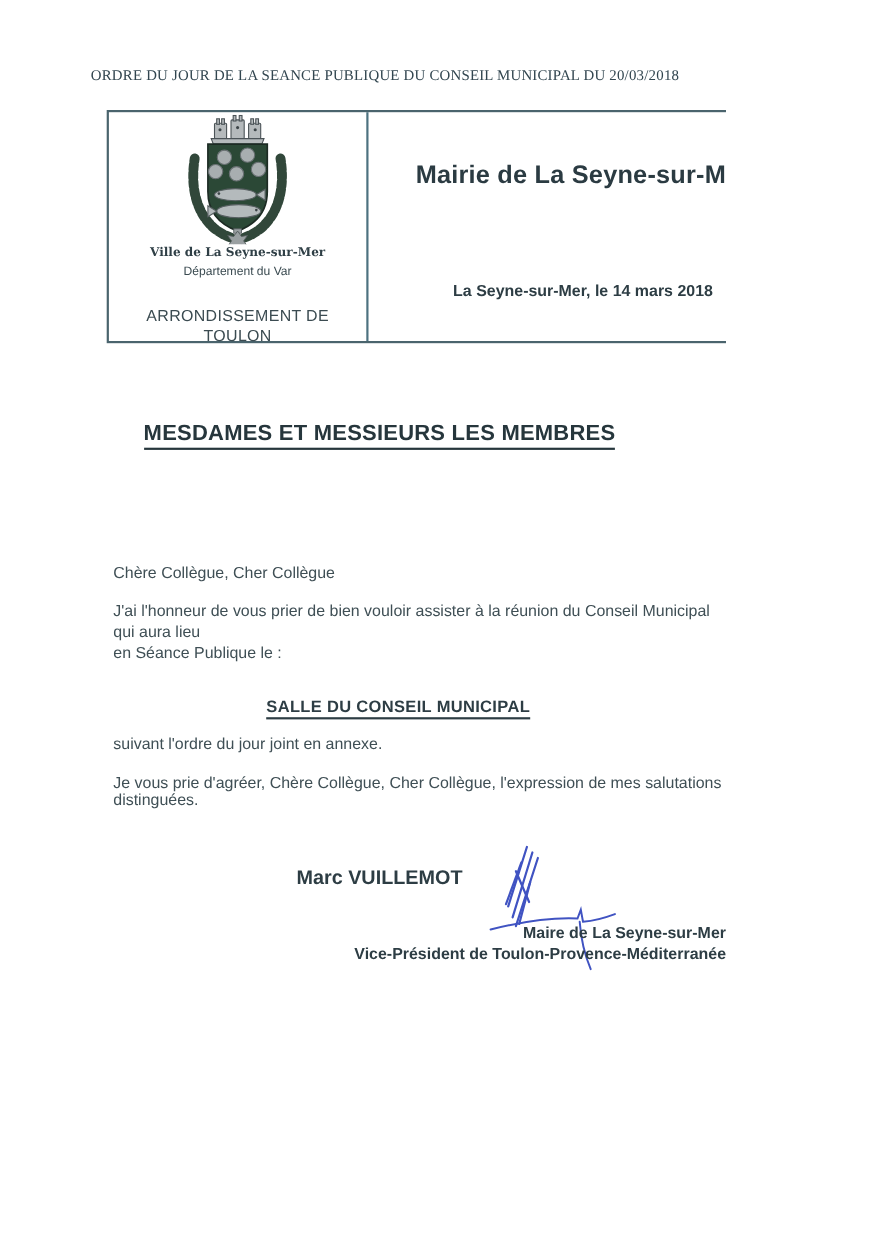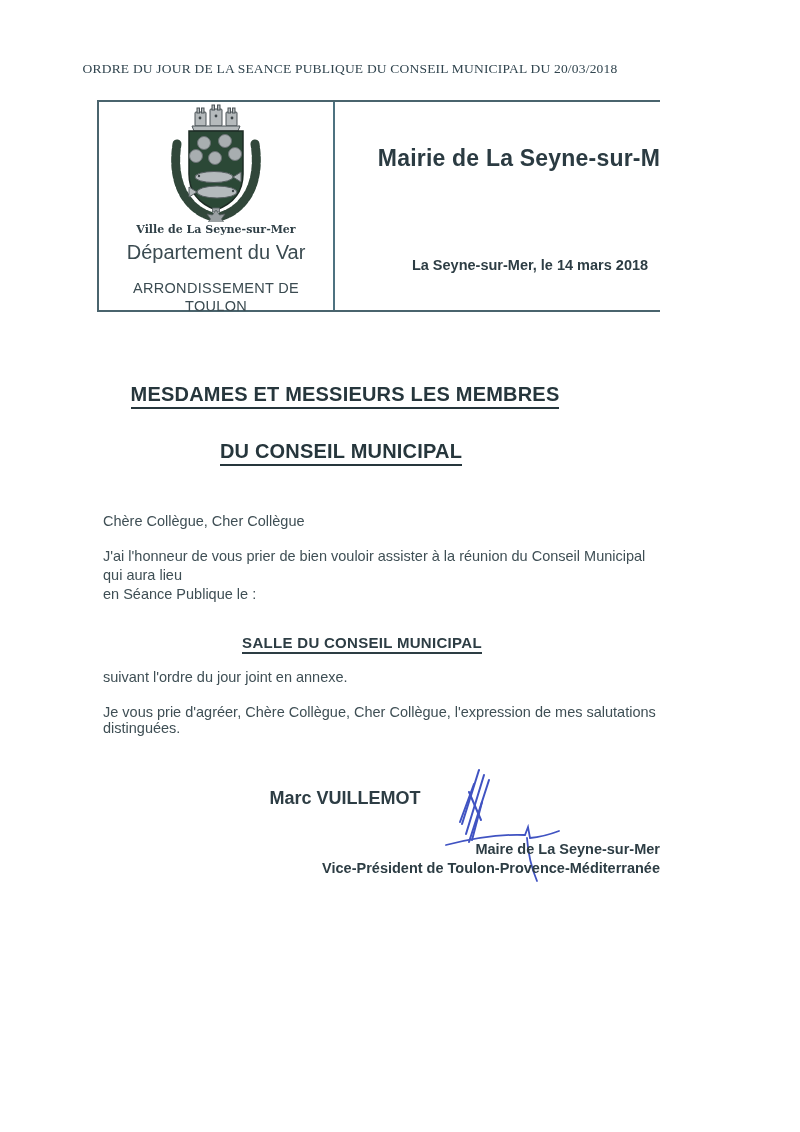--- a/index.html
+++ b/index.html
@@ -35,21 +35,21 @@
     color:#33434a;
     padding-left:40px;
   }
   .cell-right{flex:1;position:relative;text-align:center;color:#2d3d44;}
   .crest-wrap{position:absolute;top:2px;left:0;right:0;text-align:center;}
   .ville-caption{
     position:absolute;top:121px;left:0;right:0;
     font-family:"DejaVu Serif", serif;
     font-weight:700;font-size:11px;color:#2f3f46;
   }
-  .dept{position:absolute;top:139px;left:0;right:0;font-size:20px;color:#3b4b51;}
+  .dept{position:absolute;top:139px;left:0;right:0;font-size:11px;color:#3b4b51;}
   .arrond{
     position:absolute;top:177px;left:0;right:0;
     font-size:14.5px;line-height:18px;letter-spacing:.3px;color:#3b4b51;
   }
   .republique{position:absolute;top:5px;left:0;right:0;font-weight:700;font-size:13px;letter-spacing:.4px;}
   .mairie{position:absolute;top:43px;left:0;right:0;font-weight:700;font-size:23px;letter-spacing:.2px;color:#2b3b42;}
   .dateline{position:absolute;top:155px;left:0;right:0;font-weight:700;font-size:14.5px;}
   
   .title-line{
     text-align:center;font-weight:700;font-size:20px;letter-spacing:.2px;color:#26363c;
@@ -135,23 +135,20 @@
     </div>
     <div class="cell-right">
       <div class="mairie">Mairie de La Seyne-sur-Mer</div>
       <div class="dateline">La Seyne-sur-Mer, le 14 mars 2018</div>
     </div>
   </div>
 
   <div class="abs title-line title1">
     <span class="u2">MESDAMES ET MESSIEURS LES MEMBRES</span>
   </div>
-  <div class="abs title-line title2">
-    <span class="u2">DU CONSEIL MUNICIPAL</span>
-  </div>
 
   <div class="abs bodytxt salutation">Chère Collègue, Cher Collègue</div>
 
   <div class="abs bodytxt para1">
     <div>J'ai l'honneur de vous prier de bien vouloir assister à la réunion du Conseil Municipal qui aura lieu</div>
     <div>en Séance Publique le :</div>
   </div>
 
   <div class="abs meet-place">
     <span class="u2">SALLE DU CONSEIL MUNICIPAL</span>

